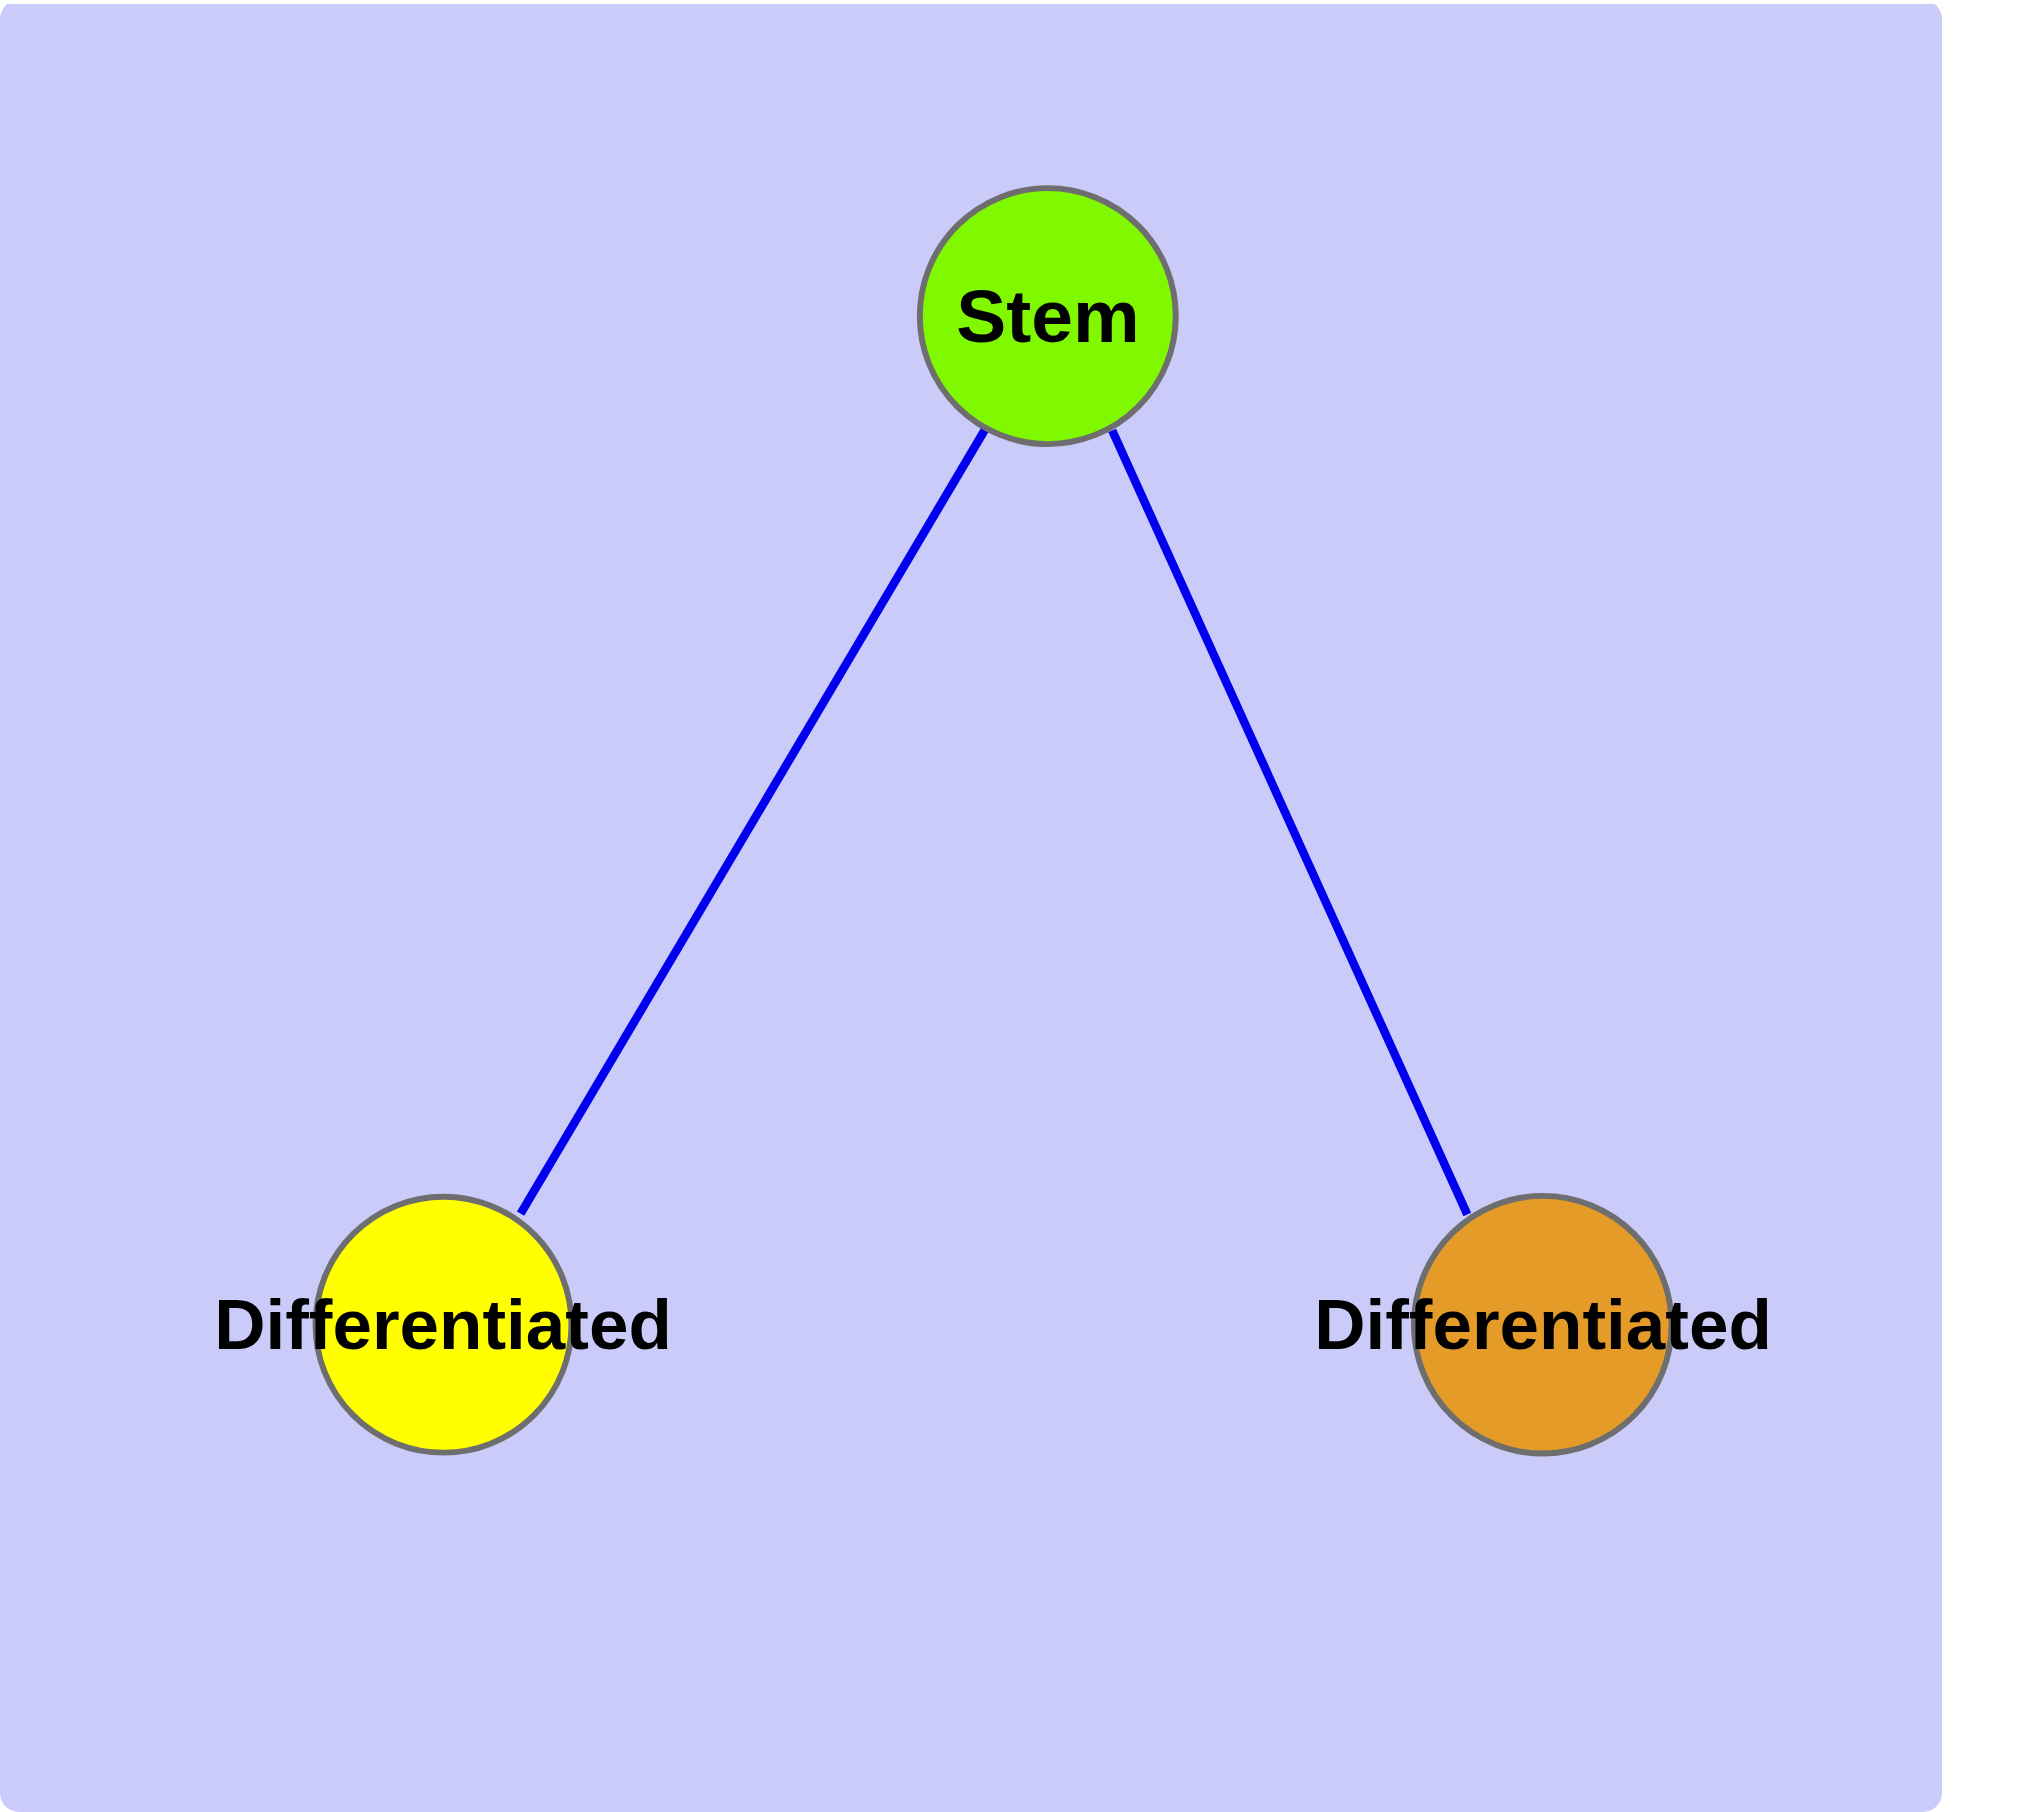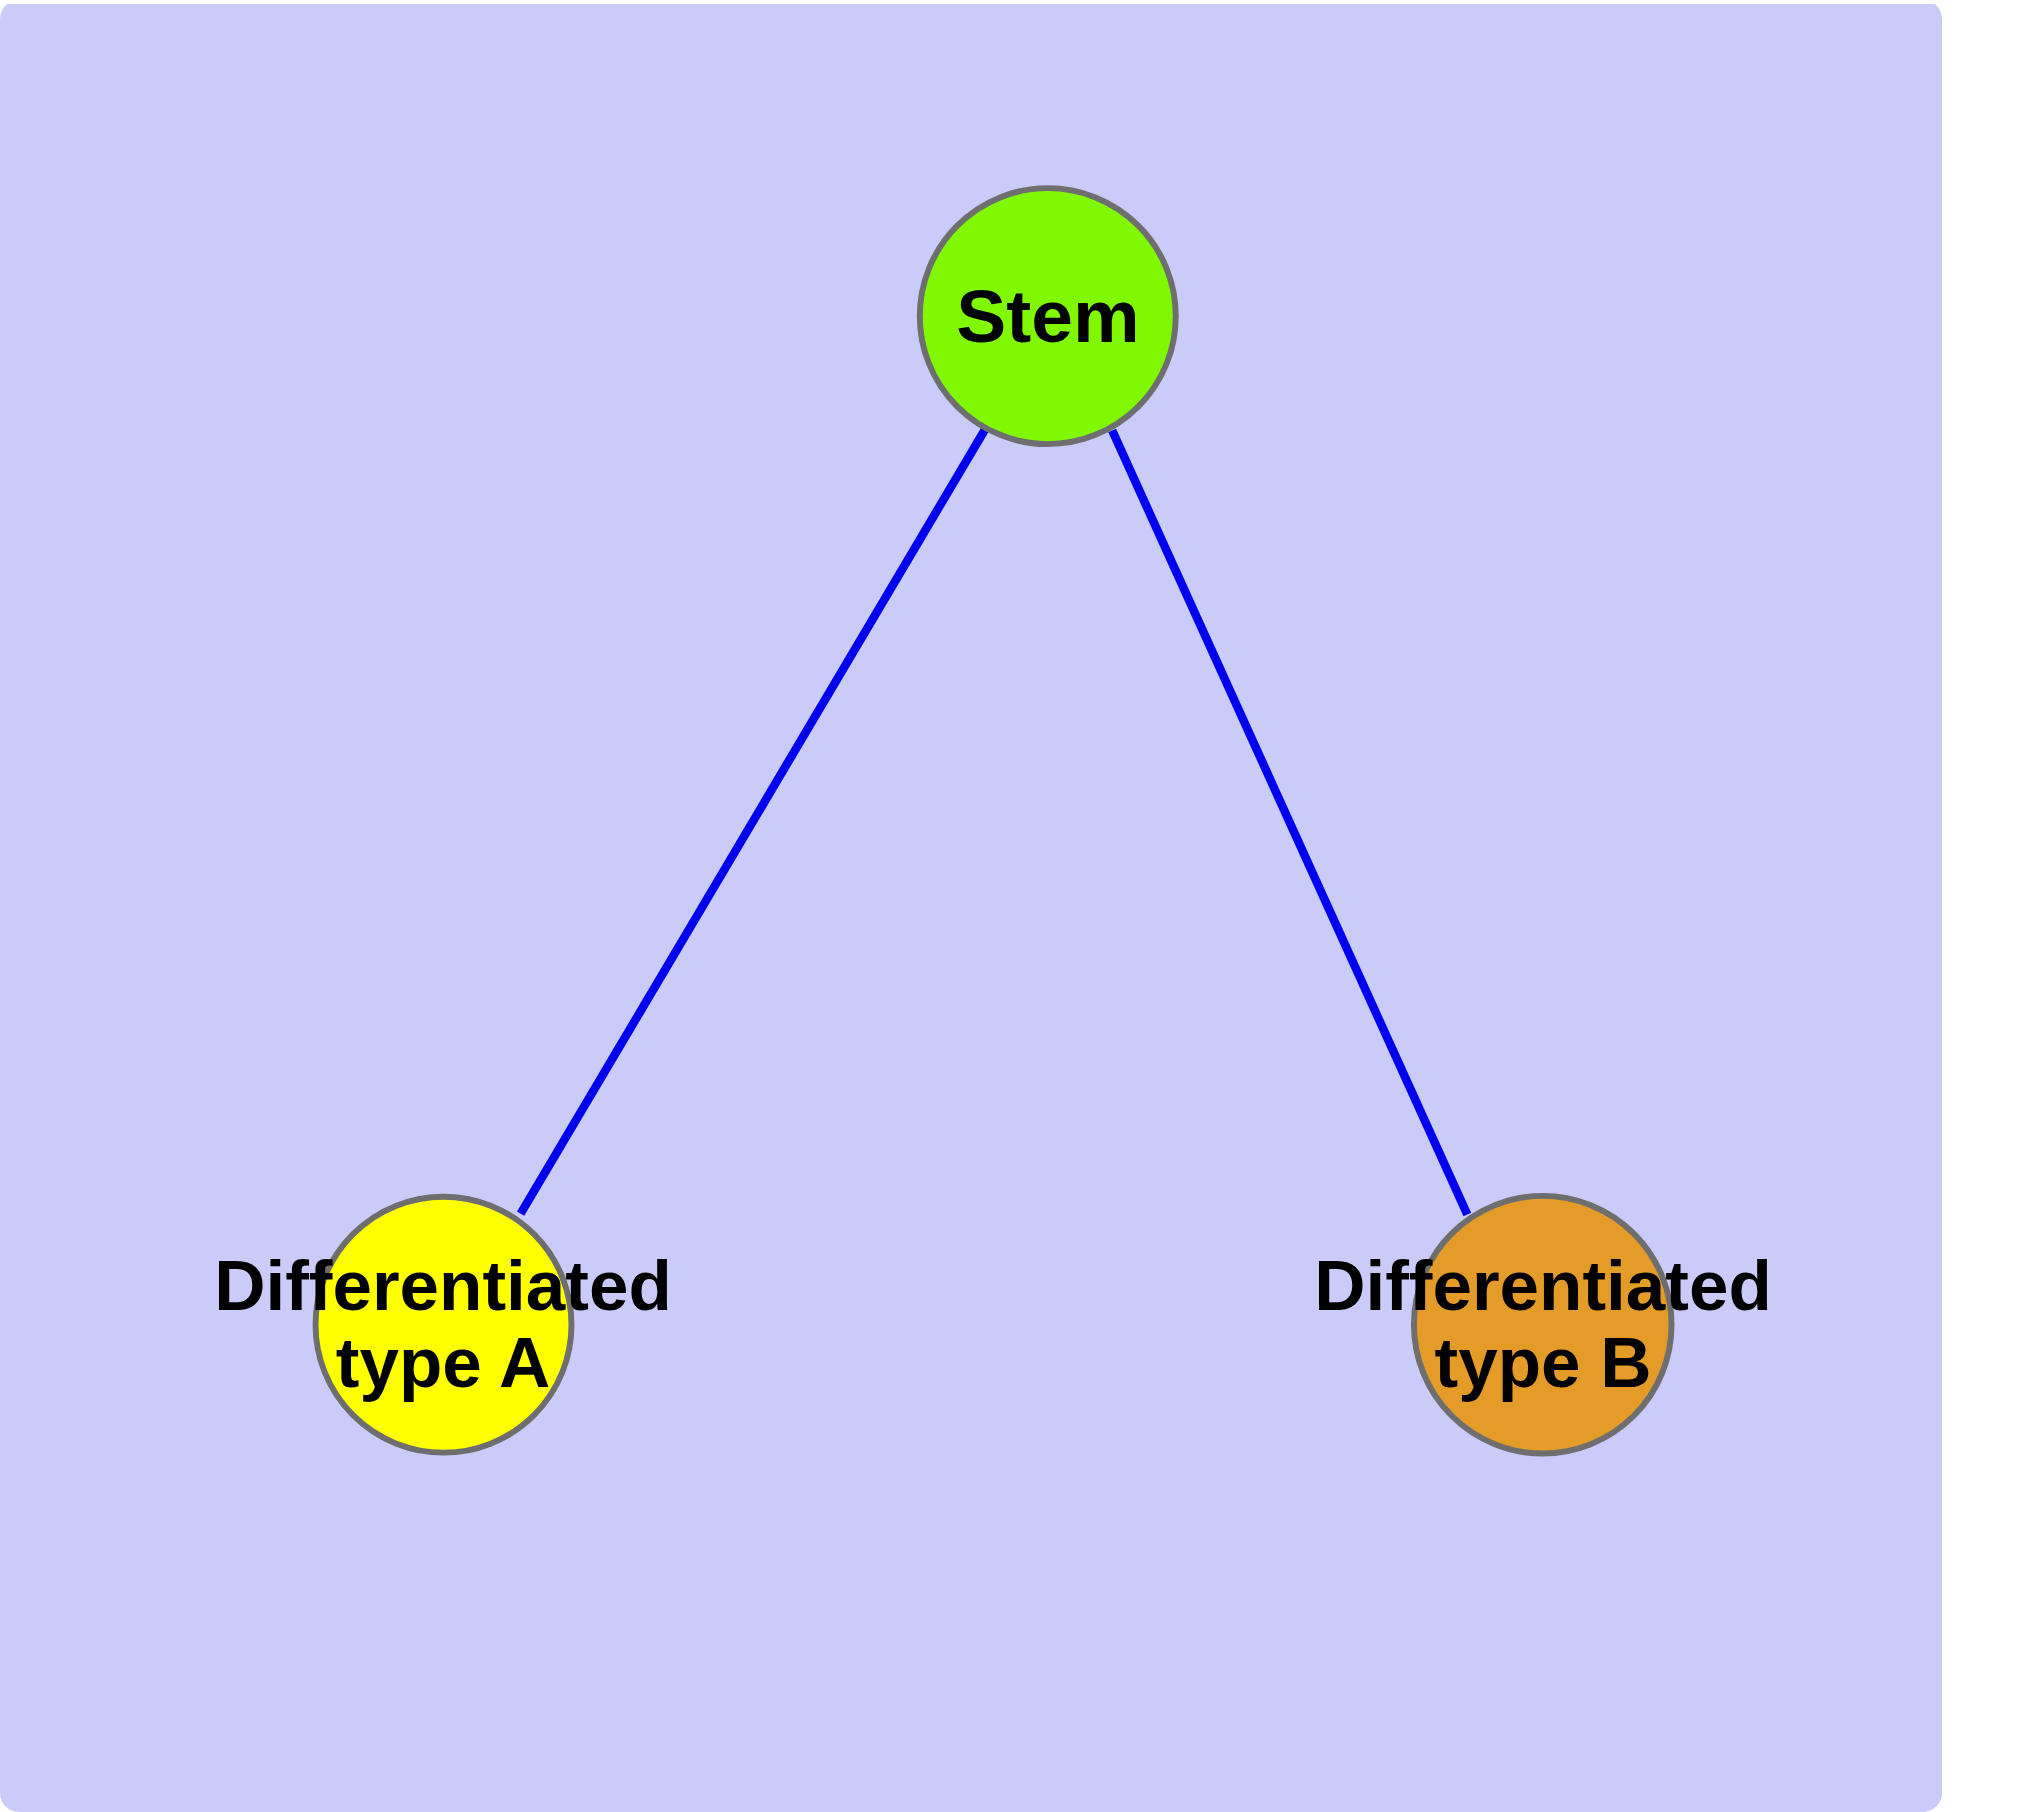--- a/index.html
+++ b/index.html
@@ -72,22 +72,20 @@
       <circle cx="1820" cy="1563" r="152" fill="#e49b28" stroke="#6e6e6e" stroke-width="7"></circle>
     </g>
   </svg>
 
   <div class="node-label big" style="left: 1048px; top: 316px; color: rgb(0, 0, 0);">
     <div>Stem</div>
   </div>
 
   <div class="node-label small" style="left: 443px; top: 1325px; color: rgb(0, 0, 0);">
     <div>Differentiated</div>
-    <div>type A</div>
   </div>
 
   <div class="node-label small" style="left: 1543px; top: 1325px; color: rgb(0, 0, 0);">
     <div>Differentiated</div>
-    <div>type B</div>
   </div>
 
 </div>
 
 
 </body></html>

